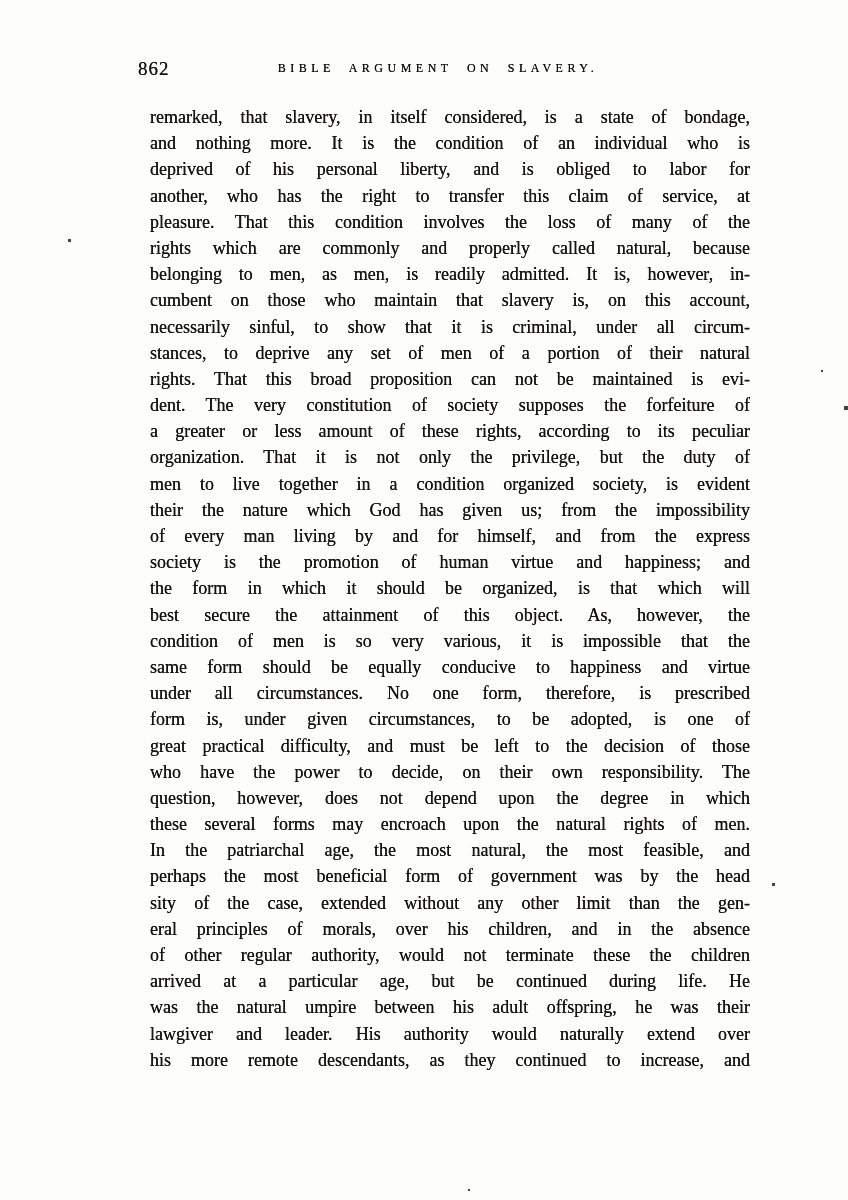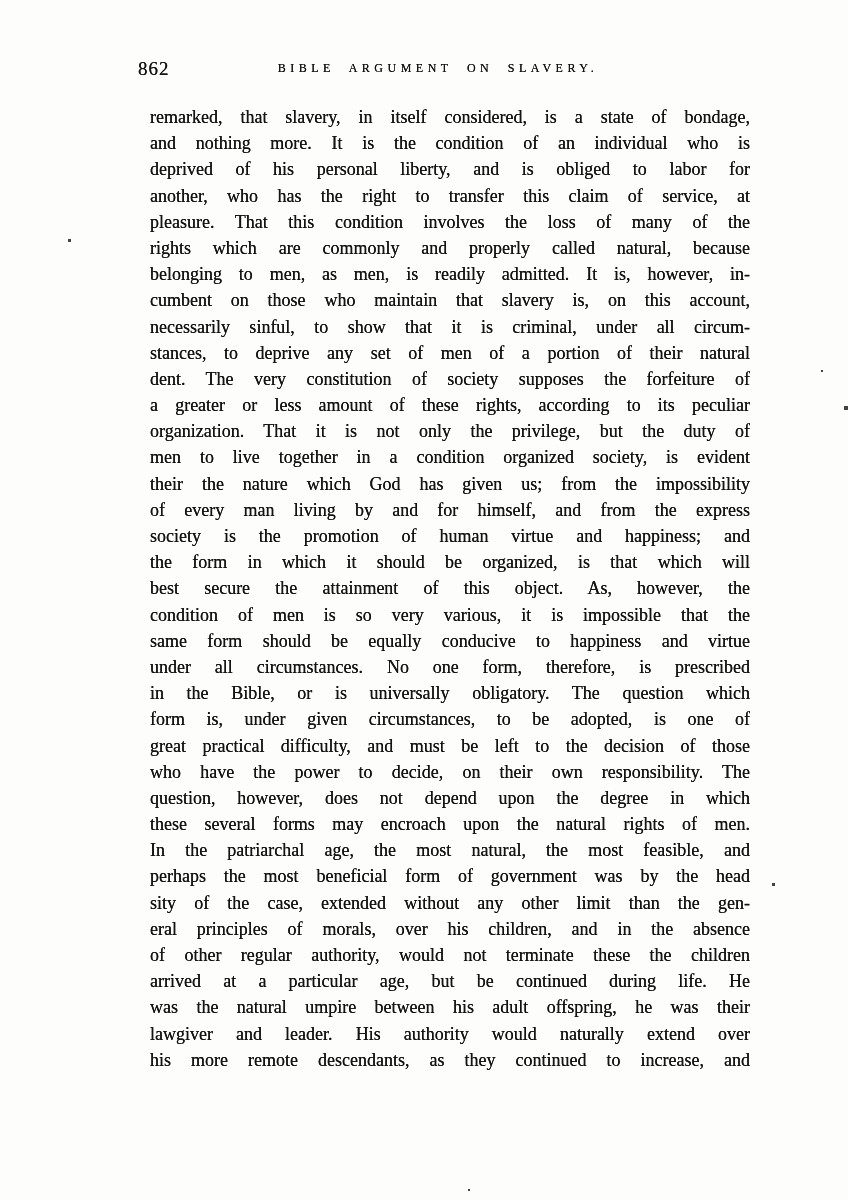--- a/index.html
+++ b/index.html
@@ -84,33 +84,33 @@
       <div class="line">remarked, that slavery, in itself considered, is a state of bondage,</div>
       <div class="line">and nothing more. It is the condition of an individual who is</div>
       <div class="line">deprived of his personal liberty, and is obliged to labor for</div>
       <div class="line">another, who has the right to transfer this claim of service, at</div>
       <div class="line">pleasure. That this condition involves the loss of many of the</div>
       <div class="line">rights which are commonly and properly called natural, because</div>
       <div class="line">belonging to men, as men, is readily admitted. It is, however, in-</div>
       <div class="line">cumbent on those who maintain that slavery is, on this account,</div>
       <div class="line">necessarily sinful, to show that it is criminal, under all circum-</div>
       <div class="line">stances, to deprive any set of men of a portion of their natural</div>
+      <div class="line">rights. That this broad proposition can not be maintained is evi-</div>
       <div class="line">dent. The very constitution of society supposes the forfeiture of</div>
       <div class="line">a greater or less amount of these rights, according to its peculiar</div>
       <div class="line">organization. That it is not only the privilege, but the duty of</div>
       <div class="line">men to live together in a condition organized society, is evident</div>
       <div class="line">their the nature which God has given us; from the impossibility</div>
       <div class="line">of every man living by and for himself, and from the express</div>
       <div class="line">society is the promotion of human virtue and happiness; and</div>
       <div class="line">the form in which it should be organized, is that which will</div>
       <div class="line">best secure the attainment of this object. As, however, the</div>
       <div class="line">condition of men is so very various, it is impossible that the</div>
       <div class="line">same form should be equally conducive to happiness and virtue</div>
       <div class="line">under all circumstances. No one form, therefore, is prescribed</div>
-      <div class="line">in the Bible, or is universally obligatory. The question which</div>
       <div class="line">form is, under given circumstances, to be adopted, is one of</div>
       <div class="line">great practical difficulty, and must be left to the decision of those</div>
       <div class="line">who have the power to decide, on their own responsibility. The</div>
       <div class="line">question, however, does not depend upon the degree in which</div>
       <div class="line">these several forms may encroach upon the natural rights of men.</div>
       <div class="line">In the patriarchal age, the most natural, the most feasible, and</div>
       <div class="line">perhaps the most beneficial form of government was by the head</div>
       <div class="line">sity of the case, extended without any other limit than the gen-</div>
       <div class="line">eral principles of morals, over his children, and in the absence</div>
       <div class="line">of other regular authority, would not terminate these the children</div>

